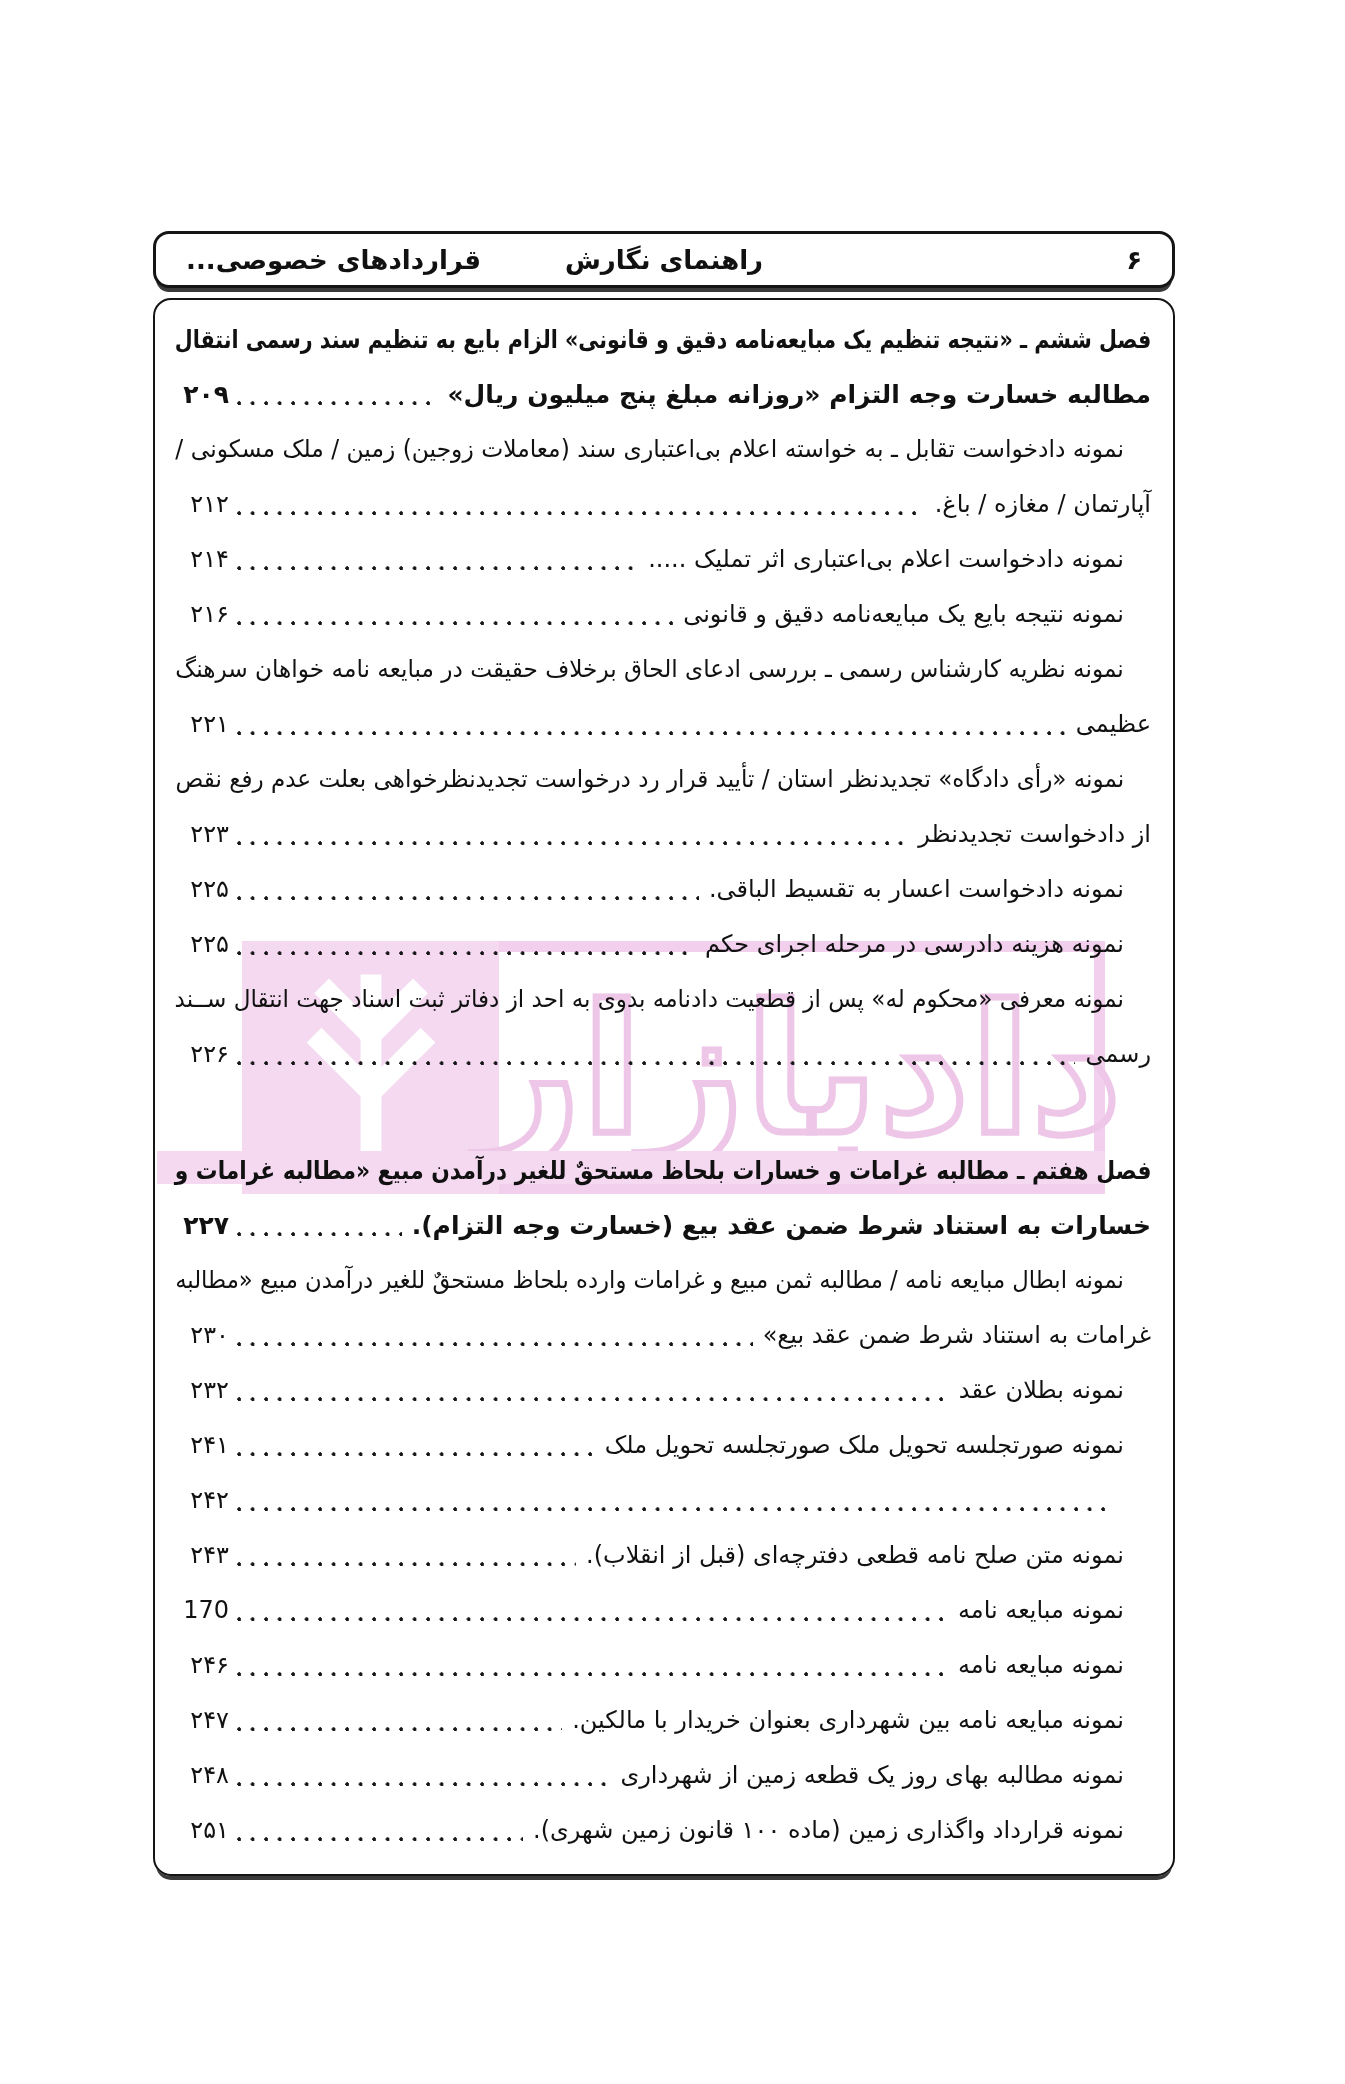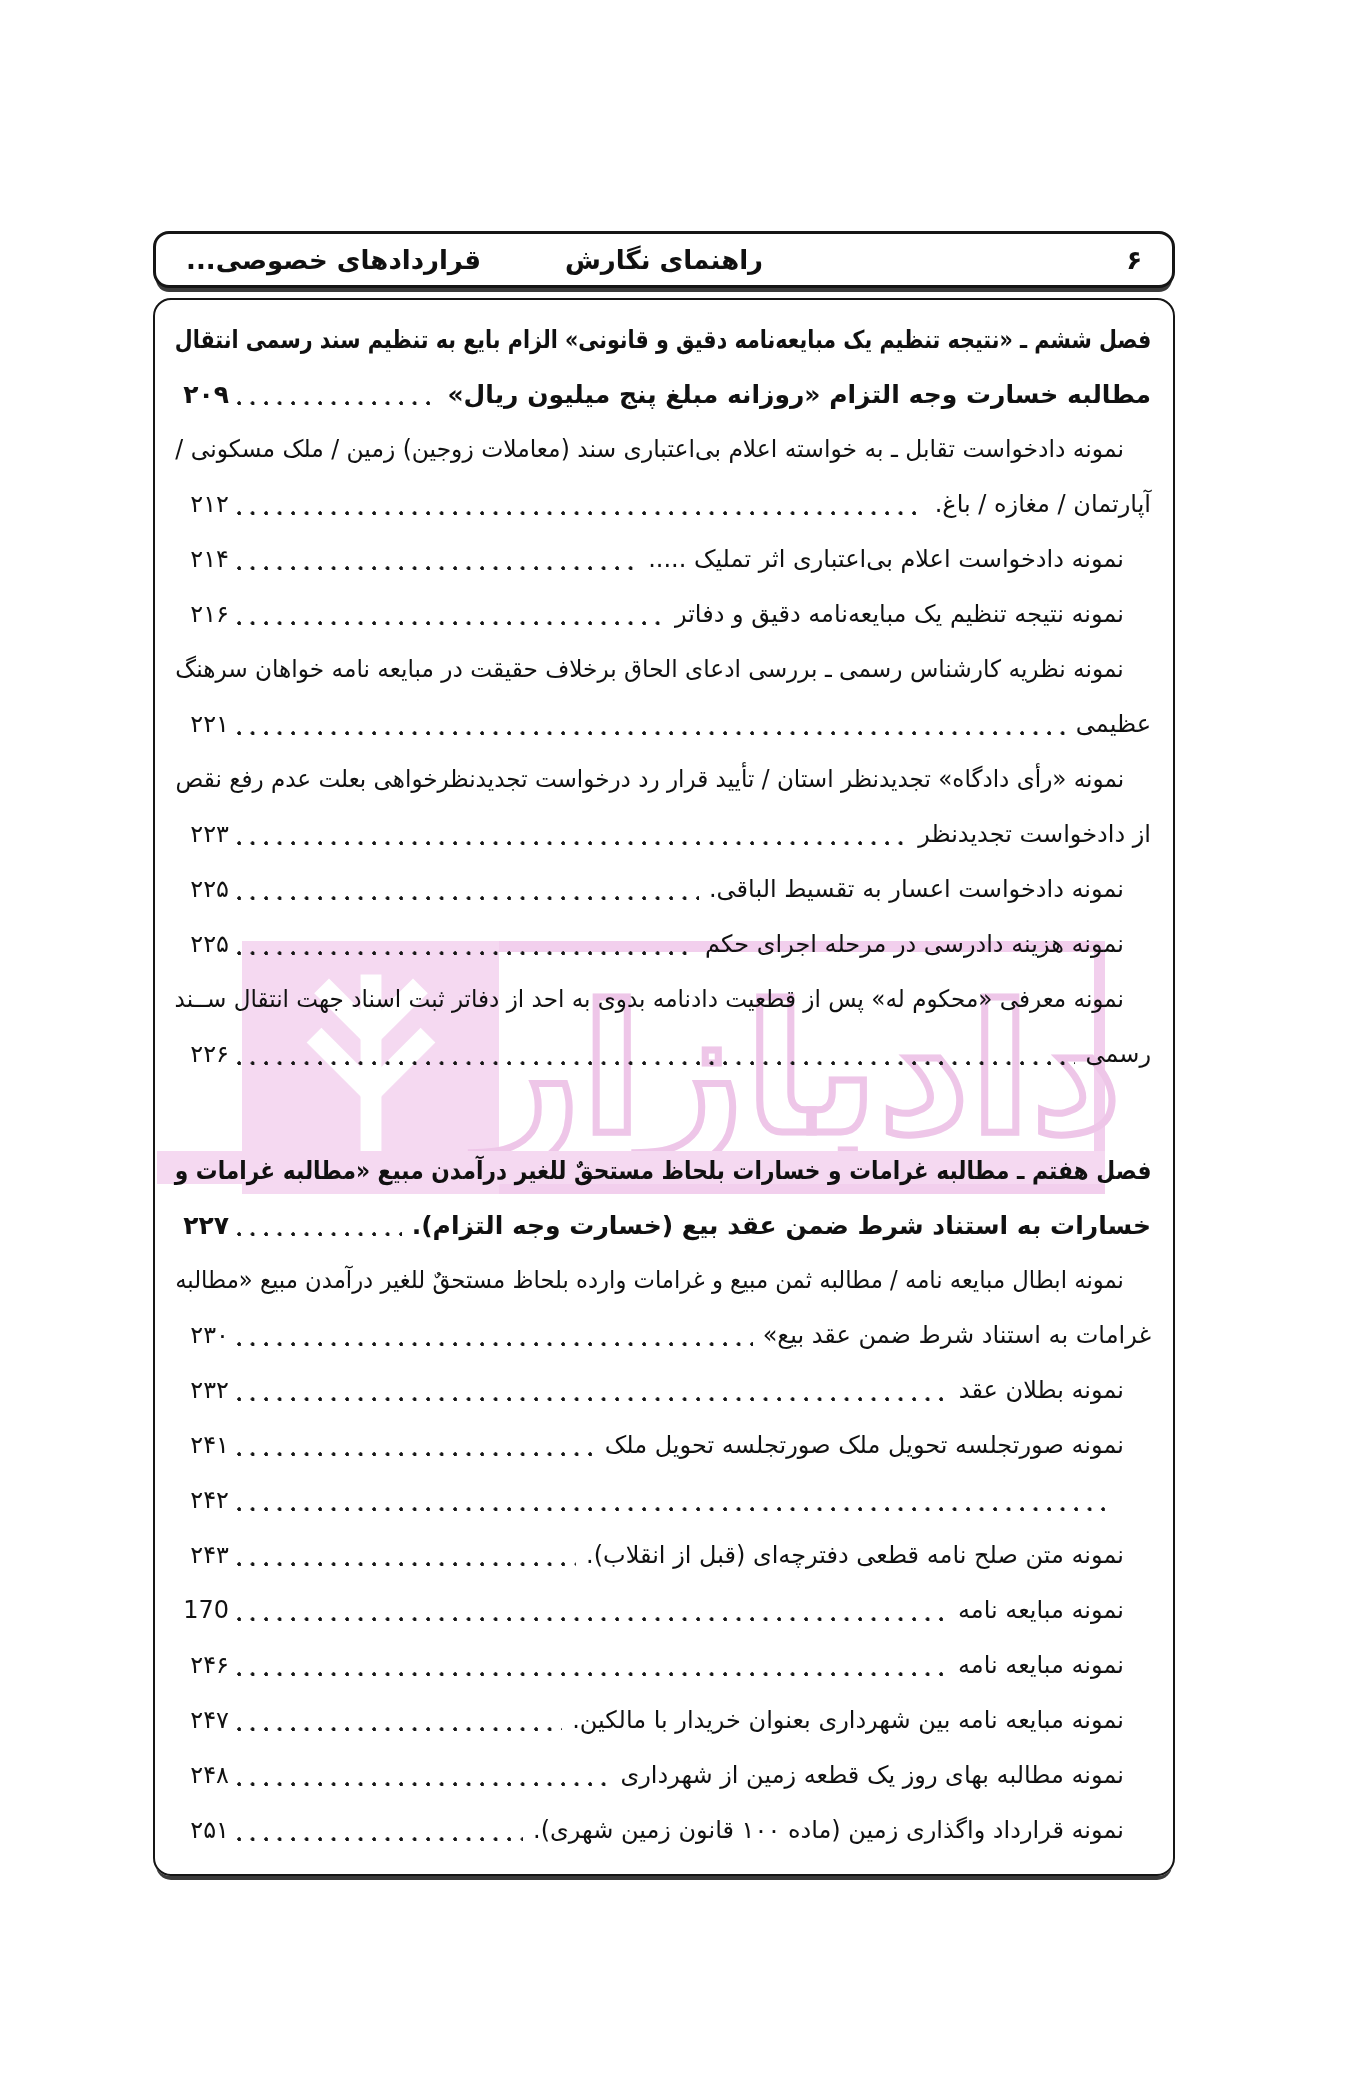--- a/index.html
+++ b/index.html
@@ -99,21 +99,21 @@
           <span class="txt">آپارتمان / مغازه / باغ.</span>
           <span class="dots"></span>
           <span class="pnum">۲۱۲</span>
         </div>
         <div class="toc-row leader indent">
           <span class="txt">نمونه دادخواست اعلام بی‌اعتباری اثر تملیک .....</span>
           <span class="dots"></span>
           <span class="pnum">۲۱۴</span>
         </div>
         <div class="toc-row leader indent">
-          <span class="txt">نمونه نتیجه تنظیم یک مبایعه‌نامه دقیق و دفاتر</span>
+          <span class="txt">نمونه نتیجه بایع یک مبایعه‌نامه دقیق و قانونی</span>
           <span class="dots"></span>
           <span class="pnum">۲۱۶</span>
         </div>
         <div class="toc-row fill indent">
           <span class="txt" style="transform: scaleX(0.967);">نمونه نظریه کارشناس رسمی ـ بررسی ادعای الحاق برخلاف حقیقت در مبایعه نامه خواهان سرهنگ</span>
         </div>
         <div class="toc-row leader">
           <span class="txt">عظیمی</span>
           <span class="dots"></span>
           <span class="pnum">۲۲۱</span>

